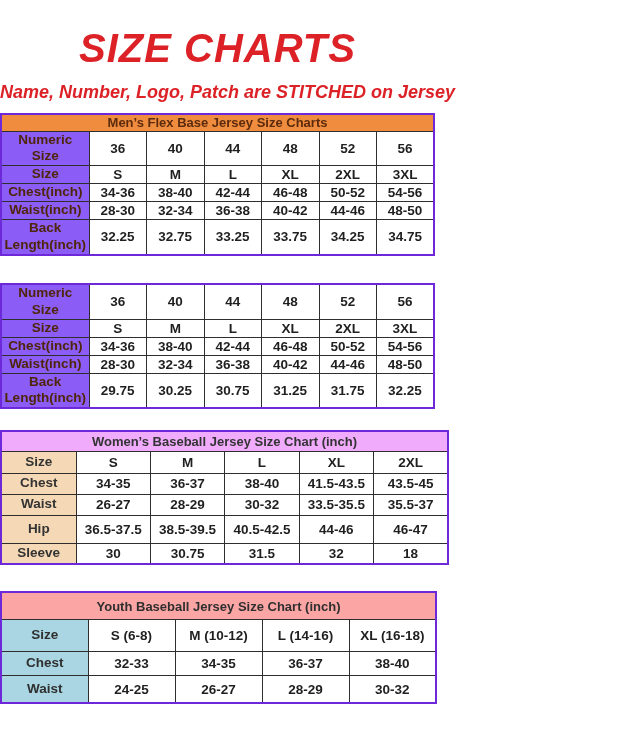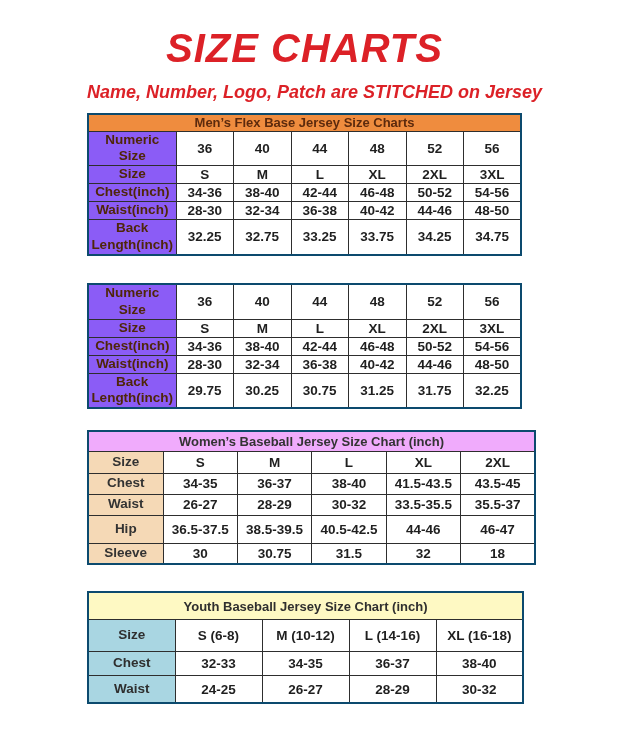--- a/index.html
+++ b/index.html
@@ -5,21 +5,21 @@
   * { box-sizing: border-box; margin: 0; padding: 0; }
   html, body { background: #ffffff; }
   .canvas {
     position: relative;
     width: 638px;
     height: 750px;
     background: #ffffff;
     overflow: hidden;
     font-family: "Liberation Sans", "DejaVu Sans", sans-serif;
   }
-  .content { padding-left: 87px; padding-top: 26px; width: 560px; }
+  .content { padding-top: 26px; width: 560px; }
   .page-title {
     width: 435px;
     text-align: center;
     color: #dc2127;
     font-size: 40px;
     font-weight: bold;
     font-style: italic;
     letter-spacing: 1px;
     line-height: 1.1;
   }
@@ -40,28 +40,28 @@
   }
   .tbl th, .tbl td {
     border: 1px solid #2e2e2e;
     text-align: center;
     vertical-align: middle;
     padding: 0 2px;
     color: #1f1f1f;
     font-size: 13.5px;
     overflow: hidden;
   }
-  .tbl { border: 2px solid #0c4a6e; }
+  .tbl { border: 2px solid #6d28d9; }
   .tbl .head { font-size: 13px; }
   .tbl .lbl { white-space: pre-line; line-height: 1.25; }
   .t-orange .head { background: #ef8c3e; color: #5c2a0d; }
   .t-orange .lbl  { background: #8b5cf6; color: #4f2609; }
   .t-peach .head  { background: #f0abfc; color: #333333; }
   .t-peach .lbl   { background: #f5d9b6; color: #333333; }
-  .t-blue .head   { background: #fef9c3; color: #2f2f2f; }
+  .t-blue .head   { background: #fca5a5; color: #2f2f2f; }
   .t-blue .lbl    { background: #a9d6e2; color: #2f2f2f; }
   .vtop { vertical-align: top; padding-top: 2px; }
   .mt-t1 { margin-top: 9px; }
   .mt-t2 { margin-top: 27px; }
   .mt-t3 { margin-top: 21px; }
   .mt-t4 { margin-top: 26px; }
 </style>
 </head>
 <body>
 

